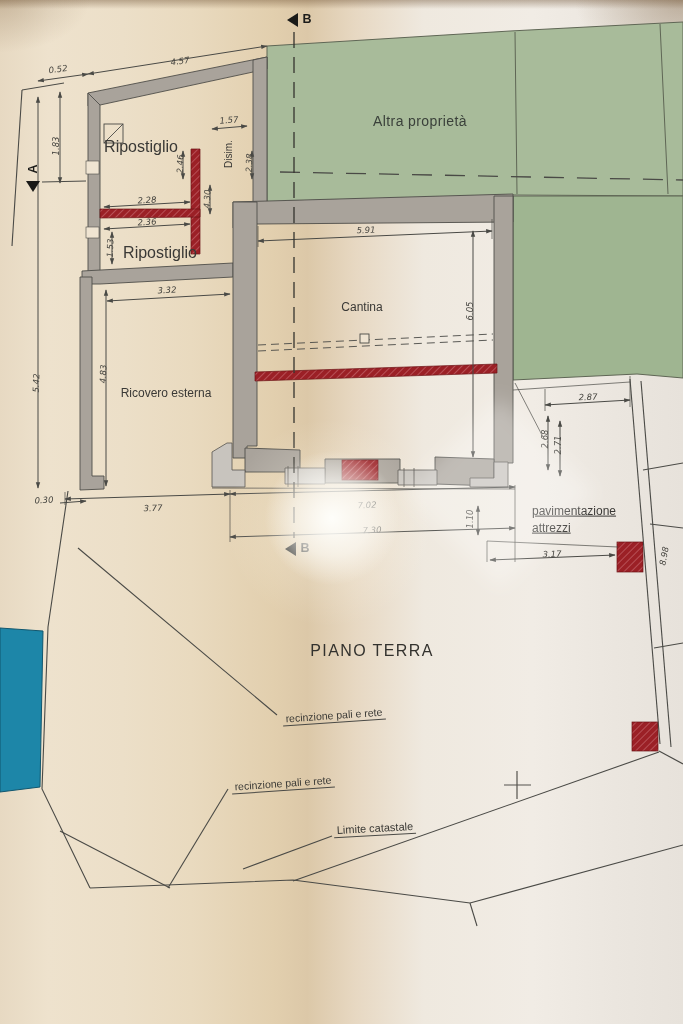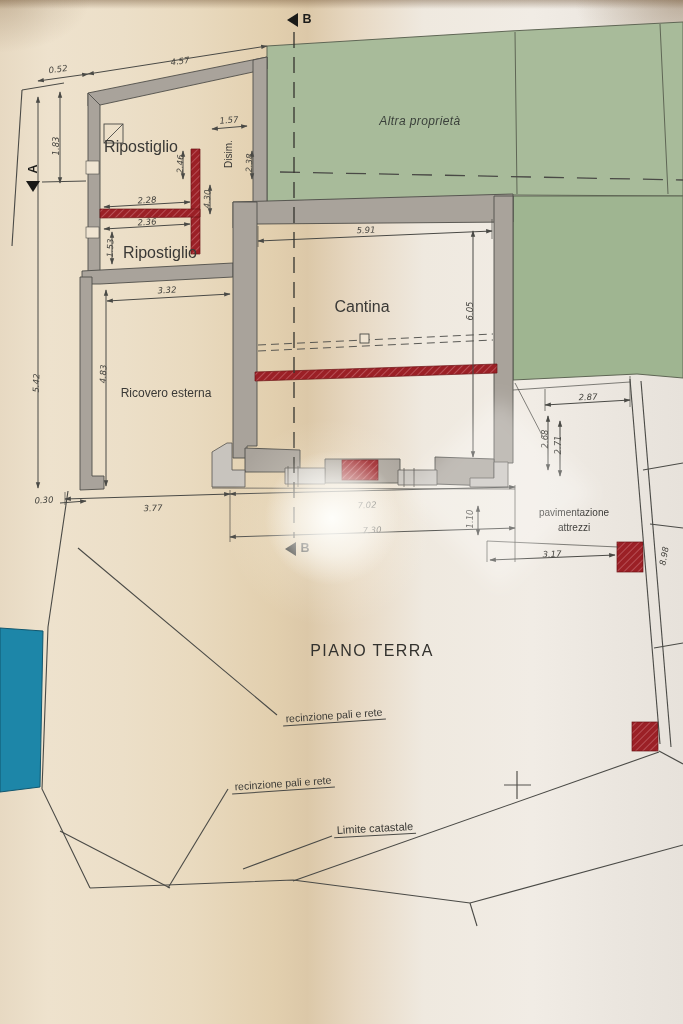--- a/index.html
+++ b/index.html
@@ -13,25 +13,25 @@
       linear-gradient(90deg,#e7d9c2 0%,#eee2cd 7%,#ecdfc8 18%,#e9dabf 28%,#e2cfae 40%,#dcc8a8 45%,#e7d8c2 52%,#efe9df 62%,#f1ece5 78%,#ebe6df 90%,#e7e2db 100%);
   }
   svg.plan{position:absolute;left:0;top:0;z-index:1;}
   .lbl{
     position:absolute;white-space:nowrap;z-index:2;
     transform:translate(-50%,-50%);
     color:#3b3a36;
   }
   .dim{font-family:"DejaVu Sans",sans-serif;font-style:italic;font-size:8.5px;color:#45443f;}
   .room{font-size:16px;color:#3a3936;}
-  .big{font-size:12px;letter-spacing:.4px;color:#3a403a;font-style:italic;}
+  .big{font-size:14px;letter-spacing:.4px;color:#3a403a;}
   .title{font-size:16px;letter-spacing:1.4px;color:#33322e;}
   .note{font-size:10.5px;border-bottom:1px solid #4a4a46;padding:0 3px 1px 3px;}
   .marker{font-size:12.5px;font-weight:bold;color:#1c1c1a;}
-  .pav{font-size:10px;text-align:center;line-height:1.45;color:#3a3936;}
+  .pav{font-size:12px;text-align:left;line-height:1.45;color:#3a3936;text-decoration:underline;}
   .flare{position:absolute;z-index:3;pointer-events:none;}
   .f1{left:262px;top:448px;width:140px;height:140px;
       background:radial-gradient(circle,rgba(255,255,252,.95) 0%,rgba(255,255,252,.55) 38%,rgba(255,255,252,0) 68%);}
   .f2{left:225px;top:418px;width:210px;height:210px;
       background:radial-gradient(circle,rgba(255,250,238,.45) 0%,rgba(255,250,238,0) 70%);}
   .f3{left:432px;top:425px;width:135px;height:135px;background:rgba(255,255,255,.28);
       transform:rotate(45deg);filter:blur(9px);}
 </style>
 </head>
 <body>
@@ -177,21 +177,21 @@
   </svg>
 
   <span class="lbl title" style="left:348px;top:651px;margin-left:24px;">PIANO TERRA</span>
 
   <span class="lbl big" style="left:420px;top:121px;">Altra proprietà</span>
 
   <span class="lbl room" style="left:141px;top:147px;">Ripostiglio</span>
   <span class="lbl room" style="left:228px;top:154px;transform:translate(-50%,-50%) rotate(-90deg);font-size:10px;">Disim.</span>
   <span class="lbl room" style="left:160px;top:253px;">Ripostiglio</span>
   <span class="lbl room" style="left:166px;top:393px;font-size:12px;">Ricovero esterna</span>
-  <span class="lbl room" style="left:362px;top:307px;font-size:16px;">Cantina</span>
+  <span class="lbl room" style="left:362px;top:307px;font-size:12px;">Cantina</span>
 
   <span class="lbl pav" style="left:574px;top:520px;"><span>pavimentazione</span><br><span>attrezzi</span></span>
 
   <span class="lbl note" style="left:334px;top:716px;transform:translate(-50%,-50%) rotate(-4deg);">recinzione pali e rete</span>
   <span class="lbl note" style="left:283px;top:784px;transform:translate(-50%,-50%) rotate(-4deg);">recinzione pali e rete</span>
   <span class="lbl note" style="left:375px;top:829px;transform:translate(-50%,-50%) rotate(-3deg);font-size:11px;">Limite catastale</span>
 
   <span class="lbl marker" style="left:33px;top:169px;transform:translate(-50%,-50%) rotate(-90deg);">A</span>
   <span class="lbl marker" style="left:307px;top:19px;">B</span>
   <span class="lbl marker" style="left:305px;top:548px;">B</span>

